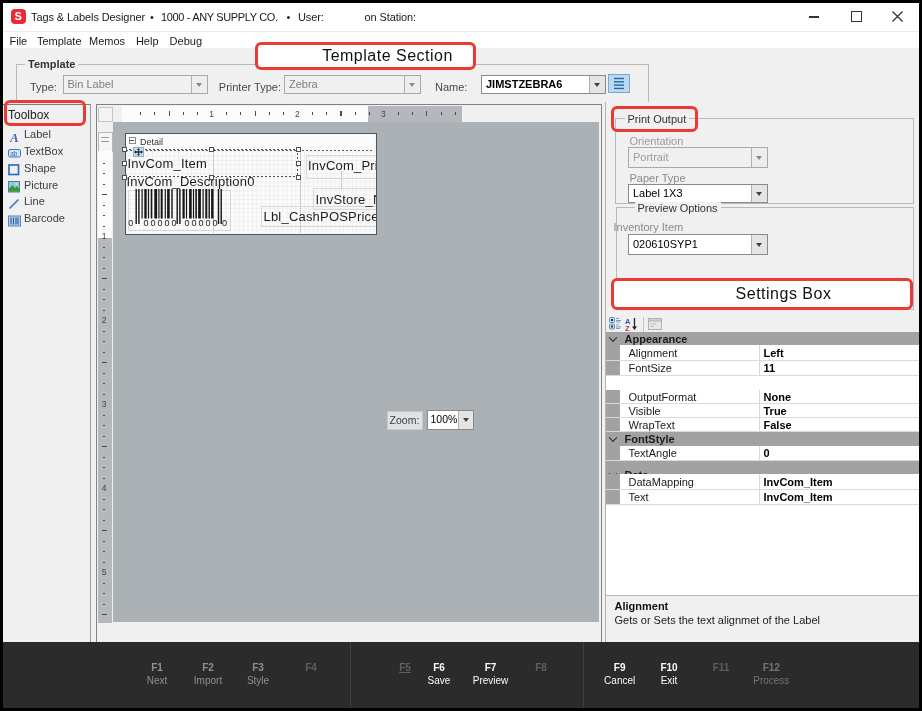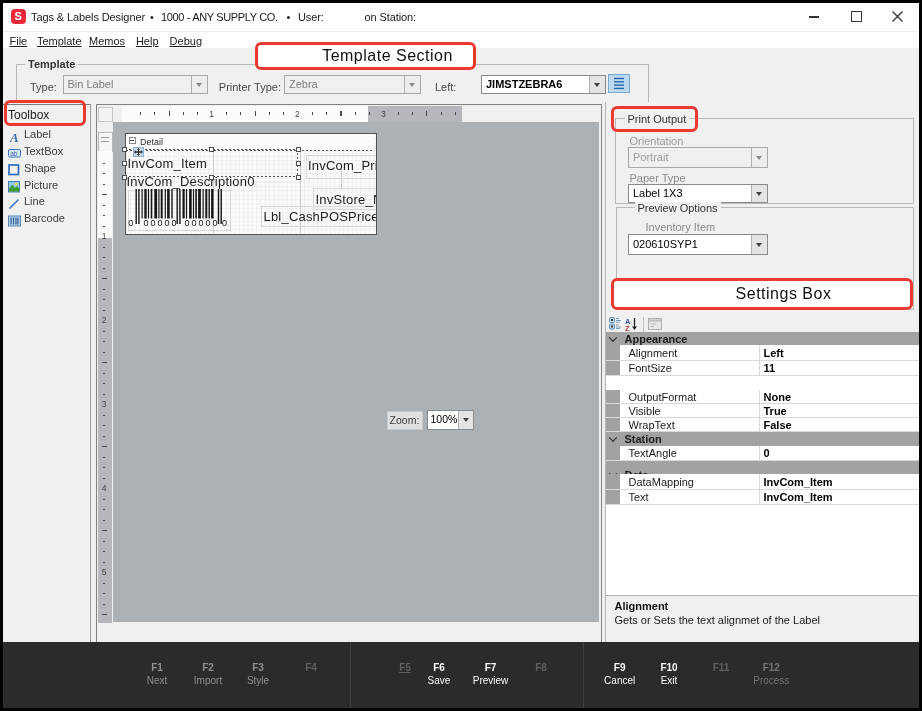--- a/index.html
+++ b/index.html
@@ -5,21 +5,21 @@
   html,body{margin:0;padding:0;}
   body{width:922px;height:711px;overflow:hidden;font-family:"Liberation Sans",sans-serif;}
   .abs{position:absolute;}
   #frame{position:relative;width:922px;height:711px;background:#000;}
   #win{position:absolute;left:3px;top:3px;width:916px;height:704.5px;background:#fff;overflow:hidden;}
   
   #titlebar{left:0;top:0;width:916px;height:28px;background:#fff;}
   #logo{left:8px;top:6px;width:14.5px;height:15px;background:#ed2939;border-radius:4px;color:#fff;font-size:11px;font-weight:bold;text-align:center;line-height:15.5px;}
   .ttxt{top:8px;font-size:11px;letter-spacing:-0.1px;color:#1a1a1a;white-space:nowrap;}
   #menubar{left:0;top:28px;width:916px;height:17px;background:#fff;border-top:1px solid #ececec;}
-  .mitem{top:31.5px;font-size:11px;color:#1a1a1a;text-decoration:underline;}
+  .mitem{top:31.5px;font-size:11px;color:#1a1a1a;}
   #tplbar{left:0;top:45px;width:916px;height:54px;background:#f0f0f0;border-bottom:1px solid #dcdcdc;}
   .gbox{border:1px solid #b9b9b9;}
   .glabel{font-size:11px;color:#333;background:#f0f0f0;padding:0 3px;white-space:nowrap;}
   .flabel{font-size:11px;color:#474747;white-space:nowrap;}
   .combo{background:#fff;border:1px solid #8a8a8a;}
   .combo .fld{position:absolute;left:4px;top:0;right:16px;font-size:11px;color:#000;white-space:nowrap;overflow:hidden;}
   .combo .arr{position:absolute;right:0;top:0;bottom:0;width:15px;background:#e4e4e4;border-left:1px solid #b0b0b0;}
   .combo.dis{background:#f0f0f0;border-color:#a8a8a8;}
   .combo.dis .fld{color:#7e7e7e;}
   .arr:after{content:"";position:absolute;left:50%;top:50%;margin-left:-3.5px;margin-top:-1.5px;border:3.5px solid transparent;border-top:4px solid #404040;}
@@ -102,21 +102,21 @@
   <span class="abs flabel" style="left:27px;top:77.5px;">Type:</span>
   <div class="abs combo dis" style="left:59.5px;top:71.5px;width:143px;height:17px;">
         <span class="fld" style="line-height:17px;">Bin Label</span>
         <span class="arr"></span>
       </div>
   <span class="abs flabel" style="left:215.8px;top:77.5px;">Printer Type:</span>
   <div class="abs combo dis" style="left:281px;top:71.5px;width:135px;height:17px;">
         <span class="fld" style="line-height:17px;">Zebra</span>
         <span class="arr"></span>
       </div>
-  <span class="abs flabel" style="left:432px;top:77.5px;">Left:</span>
+  <span class="abs flabel" style="left:432px;top:77.5px;">Name:</span>
   <div class="abs combo" style="left:478px;top:71.5px;width:123px;height:17px;">
         <span class="fld" style="line-height:17px;font-weight:bold;">JIMSTZEBRA6</span>
         <span class="arr"></span>
       </div>
   <div class="abs" style="left:604.5px;top:71px;width:20px;height:17px;background:#bcd9f2;border:1px solid #7aa7cc;">
     <svg width="20" height="17" viewBox="0 0 20 17">
           <g stroke="#2567a8" stroke-width="1.4">
             <line x1="5" y1="3.5" x2="15" y2="3.5"></line>
             <line x1="5" y1="6.8" x2="15" y2="6.8"></line>
             <line x1="5" y1="10.1" x2="15" y2="10.1"></line>
@@ -326,21 +326,21 @@
           <span class="fld" style="line-height:18px;color:#9b9b9b;">Portrait</span>
           <span class="arr"></span>
         </div>
     <span class="abs flabel" style="left:24px;top:69.5px;color:#8a8a8a;">Paper Type</span>
     <div class="abs combo" style="left:22.5px;top:81.5px;width:138px;height:17.5px;">
           <span class="fld" style="line-height:17.5px;">Label 1X3</span>
           <span class="arr"></span>
         </div>
     <div class="abs gbox" style="left:10px;top:105px;width:296px;height:101px;"></div>
     <span class="abs glabel" style="left:29px;top:99.5px;">Preview Options</span>
-    <span class="abs flabel" style="left:40px;top:119px;color:#8a8a8a;">Inventory Item</span>
+    <span class="abs flabel" style="left:8px;top:119px;color:#8a8a8a;">Inventory Item</span>
     <div class="abs combo" style="left:22.5px;top:132px;width:138px;height:19px;">
           <span class="fld" style="line-height:18px;">020610SYP1</span>
           <span class="arr"></span>
         </div>
 
     <div class="abs" id="ptb" style="left:0;top:214px;width:314.5px;height:19px;">
           <svg class="abs" style="left:3.3px;top:1px;" width="15" height="13" viewBox="0 0 15 13">
             <g>
               <rect x="0.5" y="0.5" width="5" height="5" rx="1" fill="#cde2f5" stroke="#5b8ab5"></rect>
               <rect x="2" y="2" width="2" height="2" fill="#333"></rect>
@@ -405,21 +405,21 @@
             <span class="pval">True</span>
           </div>
           <div class="prow" style="top:86.4px;height:13.6px;">
             <div class="gut"></div>
             <div class="vdiv"></div>
             <span class="pname">WrapText</span>
             <span class="pval">False</span>
           </div>
           <div class="prow pcat" style="top:100px;height:14.2px;">
             <div class="chev"></div>
-            <span class="pname">Station</span>
+            <span class="pname">FontStyle</span>
           </div>
           <div class="prow" style="top:114.2px;height:14.8px;">
             <div class="gut"></div>
             <div class="vdiv"></div>
             <span class="pname">TextAngle</span>
             <span class="pval">0</span>
           </div>
           <div class="prow pcat" style="top:129px;height:27px;">
             <div class="chev"></div>
             <span class="pname">Data</span>

